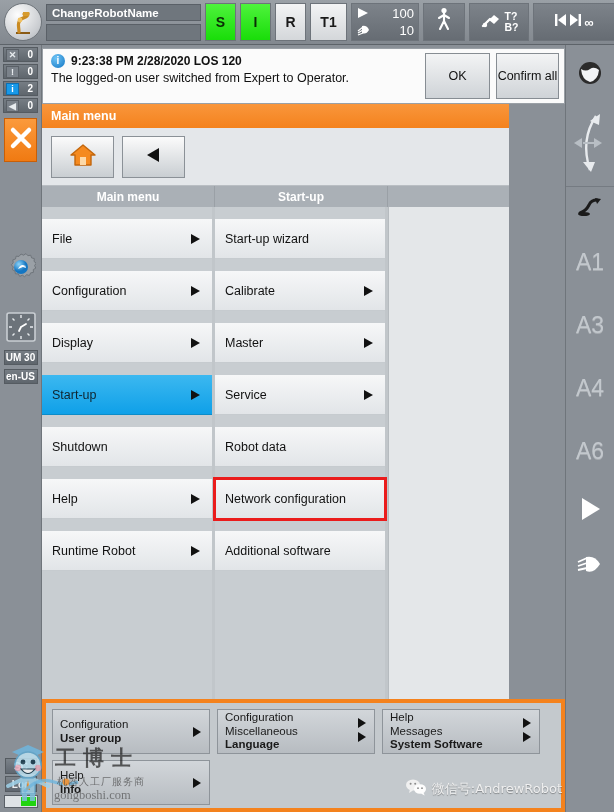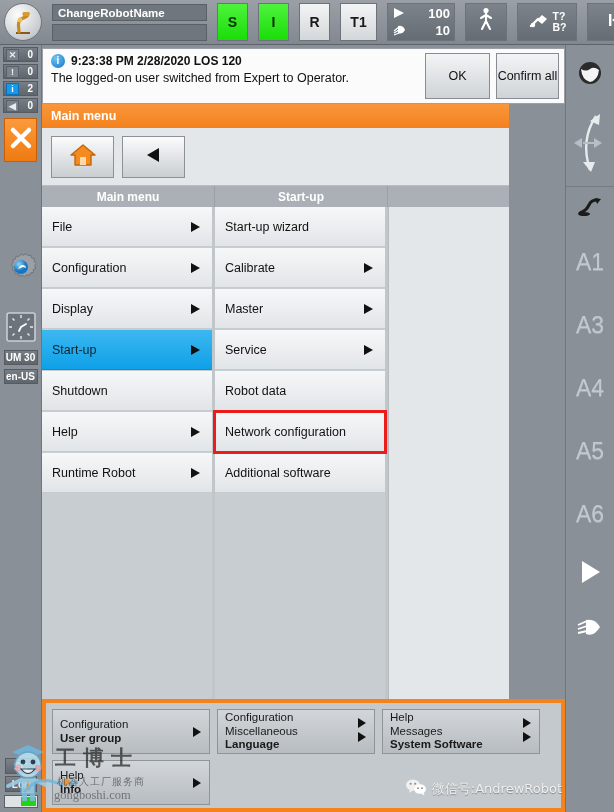--- a/index.html
+++ b/index.html
@@ -13,21 +13,21 @@
     position: relative;
     width: 614px; height: 812px;
     background: #8a9097;
   }
 
   
   .topbar {
     position: absolute; left: 0; top: 0; width: 614px; height: 45px;
     background: linear-gradient(#9aa0a6, #82888f);
     border-bottom: 1px solid #5d6369;
-    display: flex; align-items: center; padding: 3px 4px; gap: 10px;
+    display: flex; align-items: center; padding: 3px 4px; gap: 4px;
   }
   .robot-badge {
     width: 38px; height: 38px; border-radius: 50%;
     background: radial-gradient(circle at 35% 30%, #fdfdfd, #c9ccd0 70%, #a8acb1);
     border: 1px solid #6f757b;
     display: flex; align-items: center; justify-content: center;
     flex: 0 0 auto;
   }
   .name-fields { display: flex; flex-direction: column; gap: 3px; width: 155px; flex: 0 0 auto; }
   .name-field {
@@ -46,21 +46,21 @@
   .tbtn.green { background: linear-gradient(#4ef33c, #19dd09); color: #0b2b06; }
   .tbtn.w30 { width: 31px; }
   .tbtn.w36 { width: 37px; }
   .ovr {
     height: 38px; width: 68px; border: 1px solid #6d737a;
     background: linear-gradient(#7d838a, #666c73);
     display: flex; flex-direction: column; justify-content: center;
     padding: 0 4px; gap: 1px; flex: 0 0 auto;
   }
   .ovr-row { display: flex; align-items: center; justify-content: space-between; height: 16px; }
-  .ovr-val { color: #fff; font-size: 13px; font-weight: bold; }
+  .ovr-val { color: #fff; font-size: 13px; font-weight: normal; }
   .tb2 {
     height: 38px; width: 58px; border: 1px solid #6d737a;
     background: linear-gradient(#7d838a, #666c73);
     display: flex; align-items: center; justify-content: center; gap: 3px;
     flex: 0 0 auto;
   }
   .tb-tool { width: 40px; }
   .tb-lbl { display: flex; flex-direction: column; color: #fff; font-size: 10.5px; font-weight: bold; line-height: 11px; }
   .inf { color: #fff; font-size: 13px; font-weight: bold; letter-spacing: -1px; }
 
@@ -179,21 +179,21 @@
   .cols { display: flex; height: 563px; background: #c8cdd1; }
   .col { position: relative; }
   .col.c1 { width: 173px; border-right: 3px solid #c1c6ca; }
   .col.c2 { width: 173px; border-right: 3px solid #c1c6ca; }
   .col.c3 { flex: 1; background: #e4e7e9; border-left: 1px solid #b6bbbf; }
   .mitem {
     position: relative; height: 40px; margin-bottom: 1px;
     background: linear-gradient(#f6f7f8, #e2e5e8);
     border-bottom: 1px solid #c6cbcf;
     display: flex; align-items: center; padding: 0 10px;
-    font-size: 12.5px; color: #111;
+    font-size: 12.5px; color: #111; margin-top: 12px;
   }
   .mitem.sel {
     background: linear-gradient(#3cb8f0, #0fa0e8);
     color: #10242e; border-bottom: 1px solid #0c8cc8;
   }
   .mitem .arrow {
     position: absolute; right: 12px; top: 50%; margin-top: -5px;
     width: 0; height: 0; border-left: 9px solid #111;
     border-top: 5px solid transparent; border-bottom: 5px solid transparent;
   }
@@ -428,21 +428,20 @@
         <svg width="26" height="22" viewBox="0 0 26 22">
           <path d="M3 17 q6-2 9-8 q2-5 8-5" stroke="#1b1b1b" stroke-width="3" fill="none" stroke-linecap="round"></path>
           <path d="M18 2 l6 1 -4 5z" fill="#1b1b1b"></path>
           <ellipse cx="7" cy="18" rx="6" ry="2" fill="#1b1b1b"></ellipse>
         </svg>
       </span>
     </div>
     <div class="rr-axis">A1</div>
     <div class="rr-axis">A3</div>
     <div class="rr-axis">A4</div>
-    <div class="rr-axis">A5</div>
     <div class="rr-axis">A6</div>
     <div class="rr-play">
       <span>
         <svg width="28" height="26" viewBox="0 0 28 26">
             <polygon points="6,2 24,13 6,24" fill="#fff"></polygon>
           </svg>
       </span>
     </div>
     <div class="rr-hand">
       <span>

